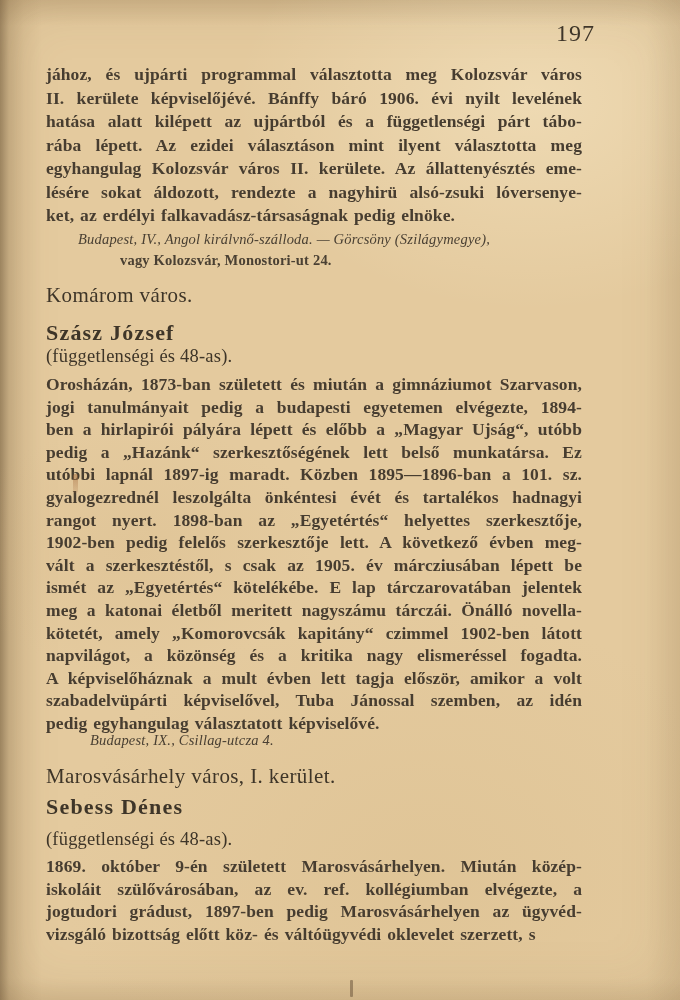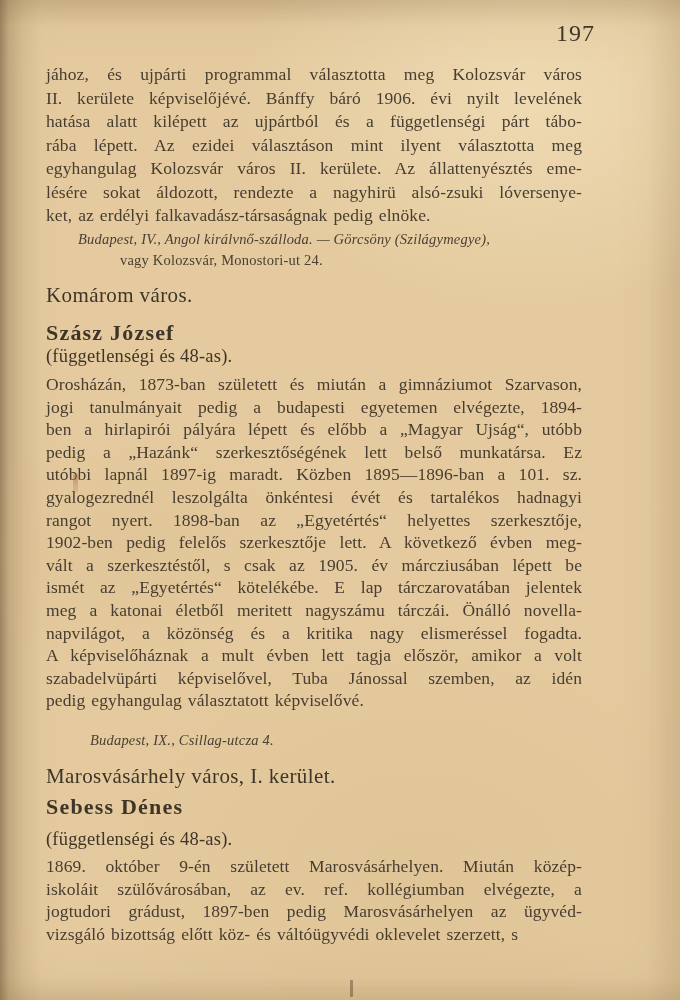--- a/index.html
+++ b/index.html
@@ -21,29 +21,29 @@
     box-shadow: inset 0 0 60px rgba(120,92,55,0.18);
   }
   .pagenum{
     position:absolute; top:20px; left:556px;
     font-size:24px; letter-spacing:1px; color:#3f362a;
   }
   .para{
     position:absolute; left:46px; width:536px;
     font-size:17.5px; letter-spacing:0.1px; word-spacing:1.5px;
   }
-  .line{ display:block; text-align:justify; text-align-last:justify; }
+  .line{ display:block; text-align:justify; text-align-last:justify;font-weight:bold; }
   .line.last{ text-align-last:left; }
   .p1 .line{ line-height:23.5px; }
   .p2 .line, .p3 .line{ line-height:22.6px; }
   .address{
     position:absolute; font-size:14.5px; color:#4a4033; letter-spacing:0.2px;
   }
   .addr-l1{ line-height:21px;font-style:italic; }
-  .addr-l2{ line-height:21px; padding-left:42px; }
+  .addr-l2{ line-height:21px; padding-left:42px;font-weight:bold; }
   .heading{
     position:absolute; left:46px; width:540px; color:#3e3528;
   }
   .constituency{ font-size:21px; letter-spacing:0.4px; }
   .name{ font-size:22px; font-weight:bold; letter-spacing:1.2px; }
   .party{ font-size:18.5px; letter-spacing:0.2px; }
   .ink-smudge{
     position:absolute; left:73px; top:474px; width:5px; height:19px;
     background:linear-gradient(to bottom, rgba(168,112,66,0.55), rgba(168,112,66,0.15));
     border-radius:2px;
@@ -84,20 +84,21 @@
       <div class="line">jogi tanulmányait pedig a budapesti egyetemen elvégezte, 1894-</div>
       <div class="line">ben a hirlapirói pályára lépett és előbb a „Magyar Ujság“, utóbb</div>
       <div class="line">pedig a „Hazánk“ szerkesztőségének lett belső munkatársa. Ez</div>
       <div class="line">utóbbi lapnál 1897-ig maradt. Közben 1895—1896-ban a 101. sz.</div>
       <div class="line">gyalogezrednél leszolgálta önkéntesi évét és tartalékos hadnagyi</div>
       <div class="line">rangot nyert. 1898-ban az „Egyetértés“ helyettes szerkesztője,</div>
       <div class="line">1902-ben pedig felelős szerkesztője lett. A következő évben meg-</div>
       <div class="line">vált a szerkesztéstől, s csak az 1905. év márcziusában lépett be</div>
       <div class="line">ismét az „Egyetértés“ kötelékébe. E lap tárczarovatában jelentek</div>
       <div class="line">meg a katonai életből meritett nagyszámu tárczái. Önálló novella-</div>
+      <div class="line">kötetét, amely „Komorovcsák kapitány“ czimmel 1902-ben látott</div>
       <div class="line">napvilágot, a közönség és a kritika nagy elismeréssel fogadta.</div>
       <div class="line">A képviselőháznak a mult évben lett tagja először, amikor a volt</div>
       <div class="line">szabadelvüpárti képviselővel, Tuba Jánossal szemben, az idén</div>
       <div class="line last">pedig egyhangulag választatott képviselővé.</div>
     </div>
 
   <div class="ink-smudge"></div>
 
   <div class="address" style="left:78px; top:730px; width:400px;margin-left:12px;">
     <div class="addr-l1">Budapest, IX., Csillag-utcza 4.</div>

